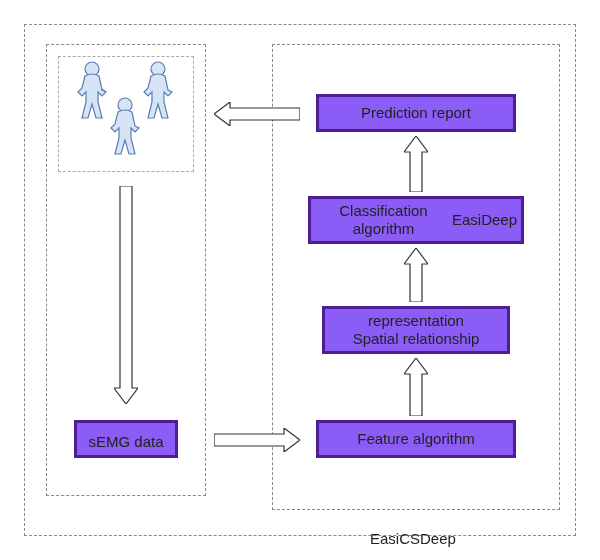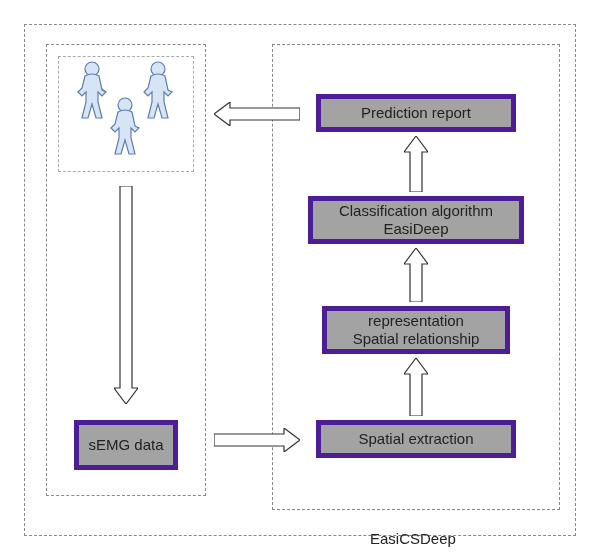--- a/index.html
+++ b/index.html
@@ -38,22 +38,22 @@
   .people-box {
     position: absolute;
     left: 58px;
     top: 56px;
     width: 136px;
     height: 116px;
     border: 1.5px dashed #aaa;
   }
   .box {
     position: absolute;
-    border: 5px solid #4c1d95;
-    background: #a3a3a3;
+    border: 3px solid #4c1d95;
+    background: #8b5cf6;
     display: flex;
     align-items: center;
     justify-content: center;
     text-align: center;
     font-size: 15px;
     color: #222;
     padding: 4px;
     line-height: 1.2;
   }
   .diagram-label {
@@ -98,35 +98,35 @@
 </svg>
 <svg class="person" style="left:103px; top:96px; width:44px; height:62px;" viewBox="0 0 44 62">
   <circle cx="22" cy="9" r="7"></circle>
   <path d="M15 16 Q22 12 29 16 L32 30 L36 32 L32 36 L28 32 L28 42 L32 58 L26 58 L22 44 L18 58 L12 58 L16 42 L16 32 L12 36 L8 32 L12 28 Z" fill="#d6e4f5" stroke="#5a7fb3"></path>
 </svg>
 
 <div class="box" style="left:316px; top:94px; width:200px; height:38px;">
   <span>Prediction report</span>
 </div>
 
-<div class="box" style="left:308px; top:196px; width:216px; height:48px; flex-direction:column;">
+<div class="box" style="left:308px; top:196px; width:216px; height:48px; flex-direction:row;">
   <span>Classification algorithm</span>
   <span>EasiDeep</span>
 </div>
 
 <div class="box" style="left:322px; top:306px; width:188px; height:48px; flex-direction:column;">
   <span>representation</span>
   <span>Spatial relationship</span>
 </div>
 
 <div class="box" style="left:316px; top:420px; width:200px; height:38px;">
-  <span>Spatial  extraction</span>
+  <span>Feature  algorithm</span>
 </div>
 
-<div class="box" style="left:74px; top:420px; width:104px; height:50px;">
+<div class="box" style="left:74px; top:420px; width:104px; height:38px;align-items:flex-end;">
   <span>sEMG data</span>
 </div>
 
 <div class="diagram-label" style="left:370px; top:514px;">
   <span>EasiCSDeep</span>
 </div>
 
 <svg class="arrow" style="left:404px; top:136px; width:24px; height:56px;" viewBox="0 0 24 56">
   <path class="arrow-shape" d="M12 0 L24 16 L18 16 L18 56 L6 56 L6 16 L0 16 Z"></path>
 </svg>

